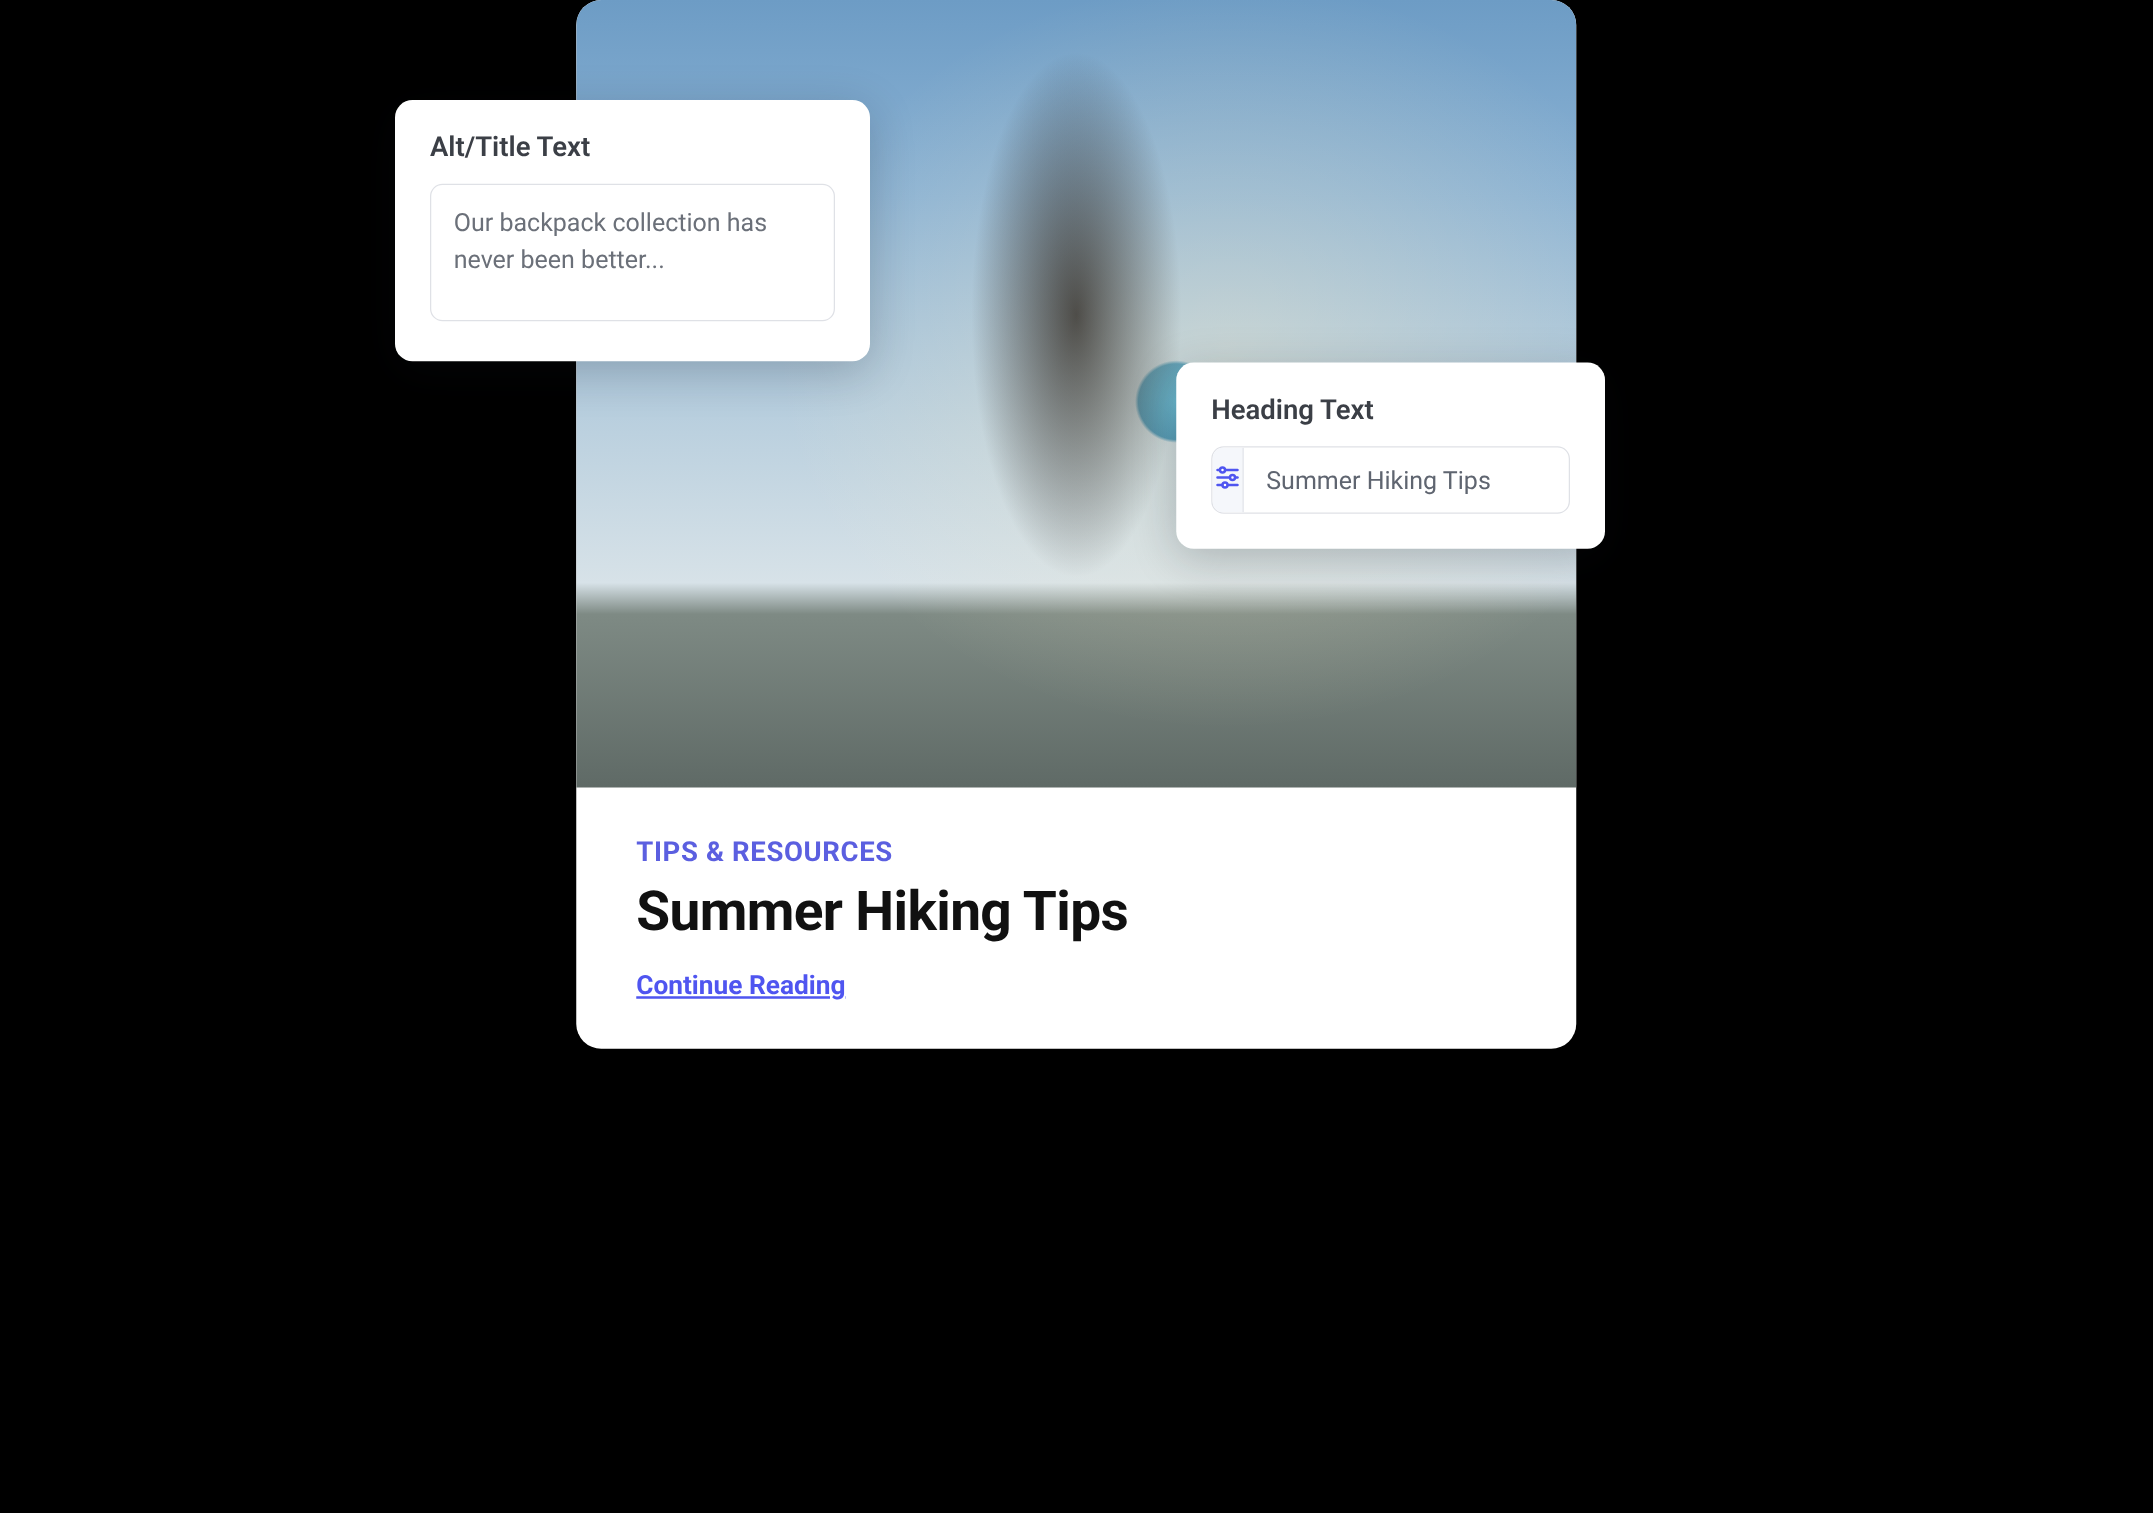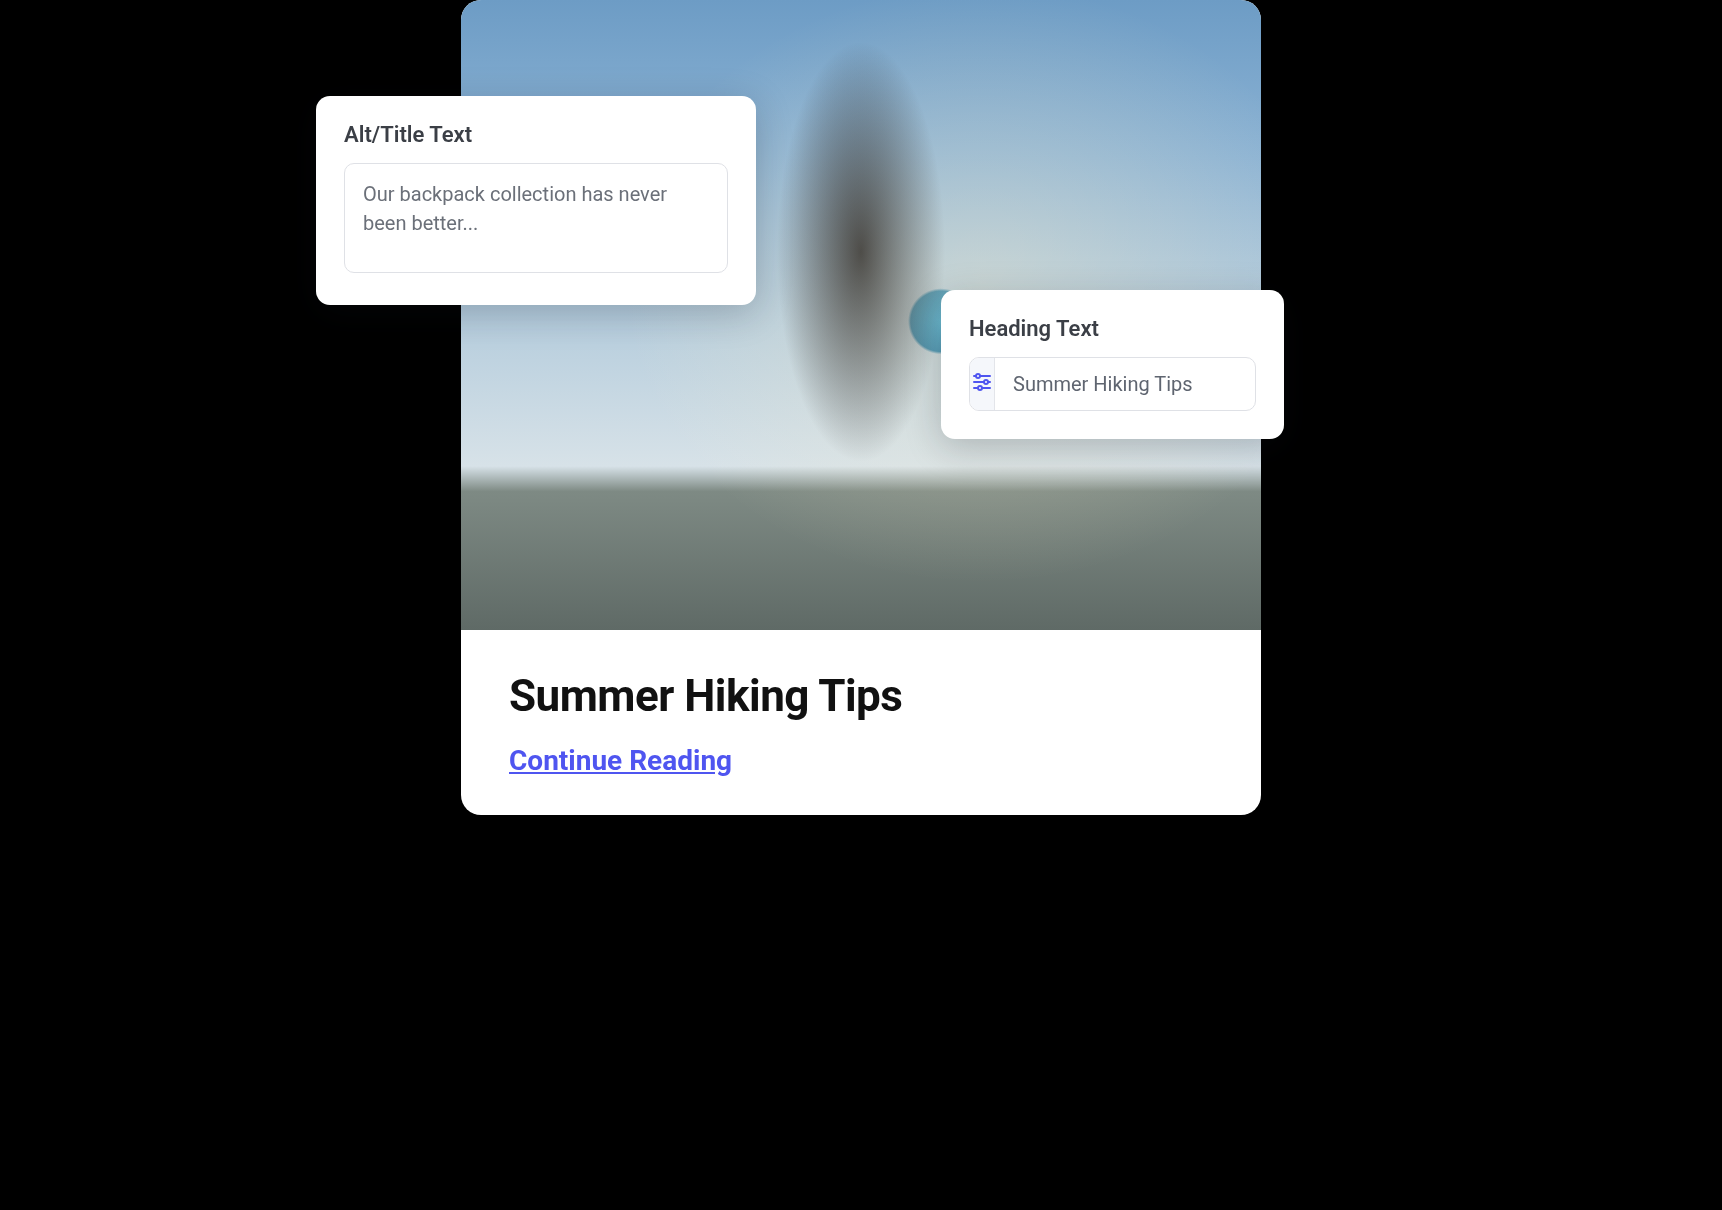--- a/index.html
+++ b/index.html
@@ -83,21 +83,21 @@
     }
 
     .excerpt {
       font-size: 24px;
       line-height: 1.55;
       color: #5a5f66;
       margin-bottom: 28px;
     }
 
     .continue {
-      font-size: 28px;
+      font-size: 21px;
       font-weight: 700;
       color: #4f55f0;
       text-decoration: underline;
       cursor: pointer;
     }
 
     
     .popover {
       position: absolute;
       background: #fff;
@@ -108,22 +108,22 @@
 
     .popover-label {
       font-size: 22px;
       font-weight: 600;
       color: #3b3f46;
       margin-bottom: 16px;
     }
 
     .alt-popover {
       left: -45px;
-      top: 96px;
-      width: 440px;
+      top: 80px;
+      width: 380px;
     }
 
     .alt-textarea {
       width: 100%;
       min-height: 110px;
       border: 1px solid #dfe1e6;
       border-radius: 10px;
       padding: 16px 18px;
       font-size: 20px;
       line-height: 1.45;
@@ -180,20 +180,21 @@
     }
   </style>
 </head>
 <body>
 
 <div class="stage">
 
   <div class="card">
     <div class="hero-image"></div>
     <div class="card-body">
+      <div class="eyebrow">TIPS &amp; RESOURCES</div>
       <h1 class="headline">Summer Hiking Tips</h1>
       <a class="continue">Continue Reading</a>
     </div>
   </div>
 
   <div class="popover alt-popover">
     <div class="popover-label">Alt/Title Text</div>
     <textarea class="alt-textarea" style="">Our backpack collection has never been better...</textarea>
   </div>
 

